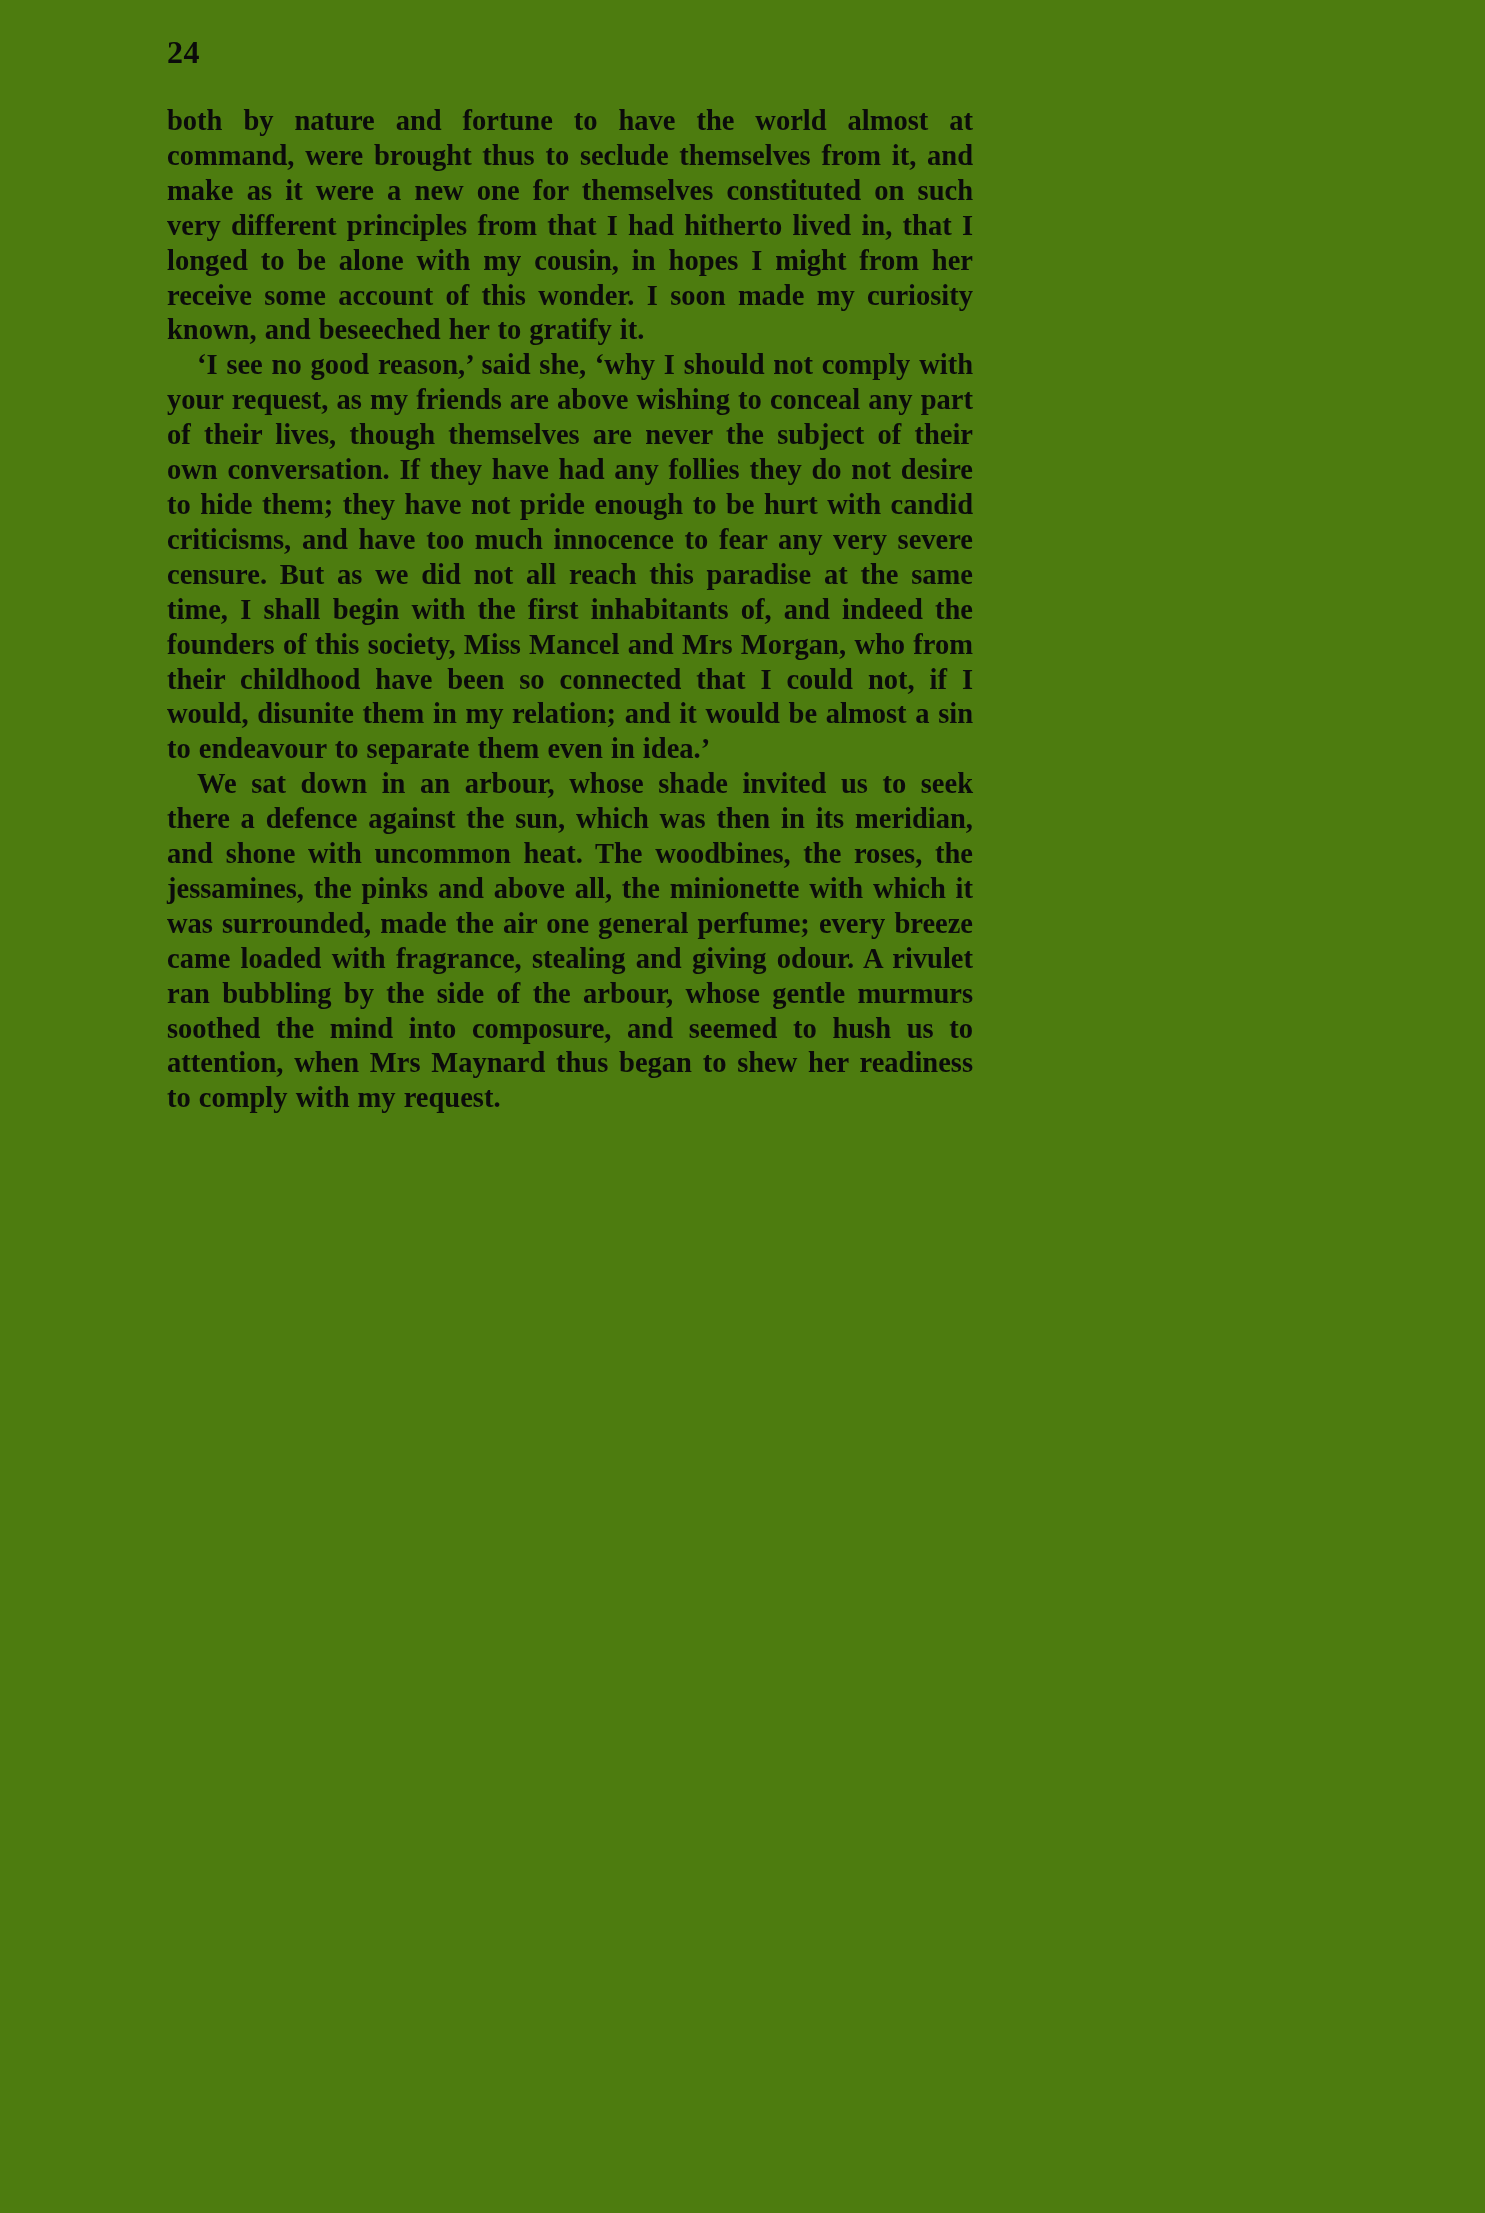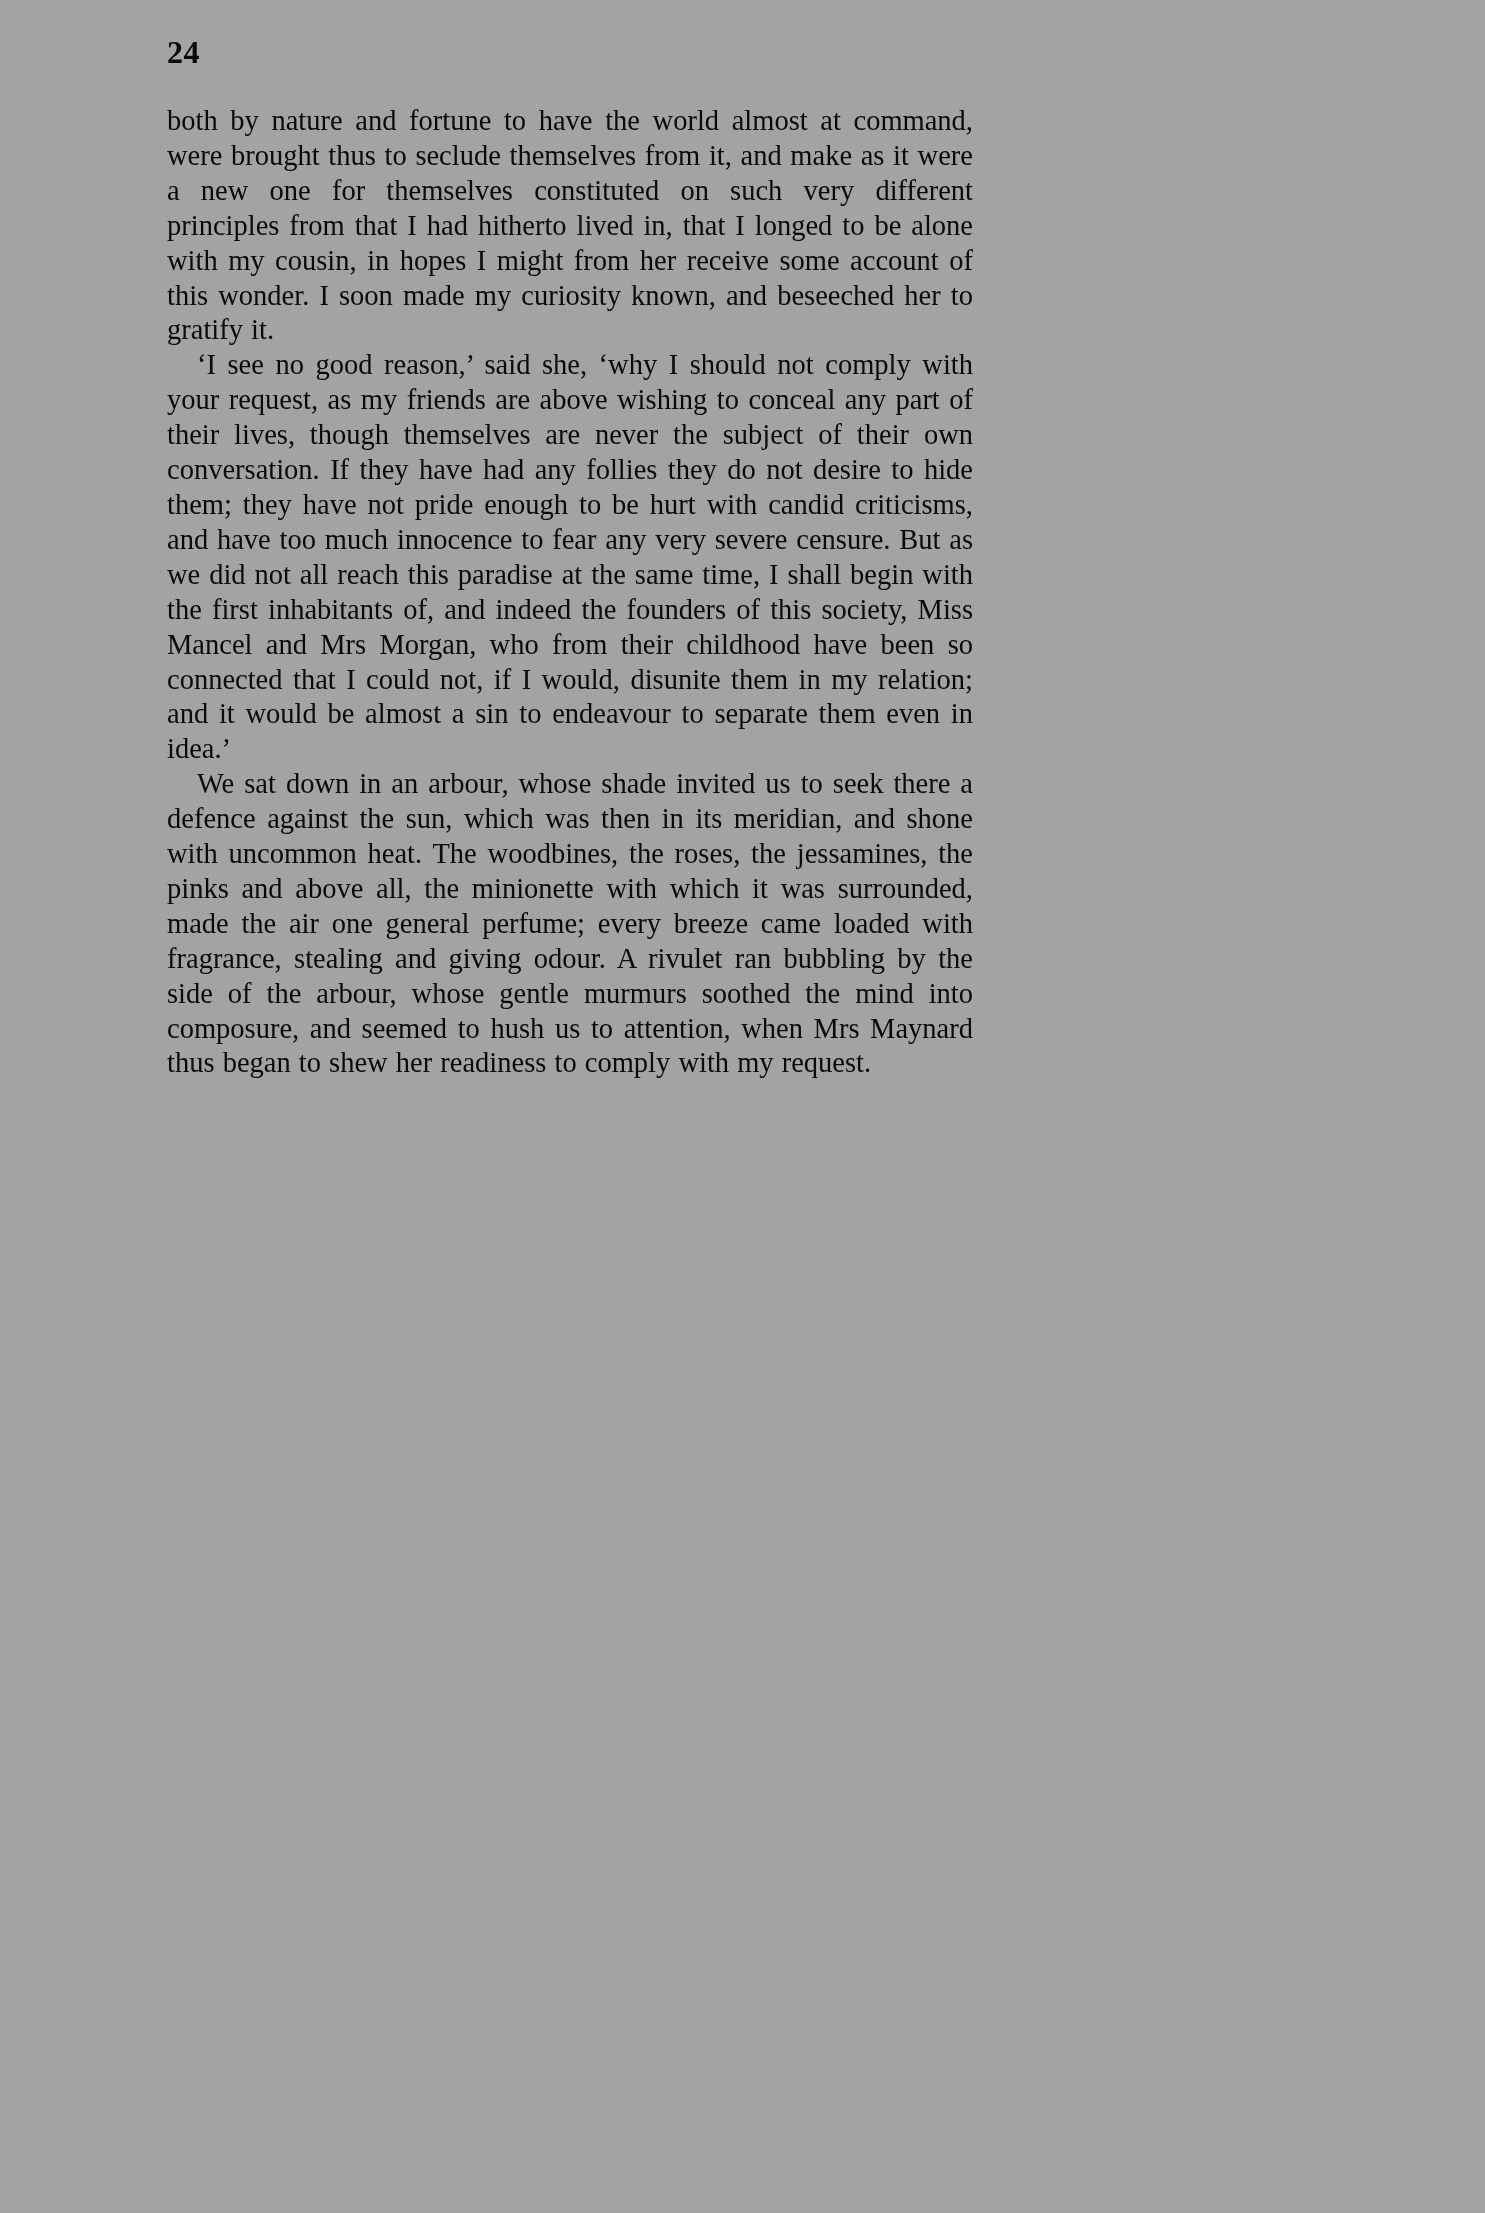--- a/index.html
+++ b/index.html
@@ -14,21 +14,21 @@
     font-family: "Liberation Serif", serif;
     color: #0b0b0b;
     overflow: hidden;
   }
   .scan-page {
     position: absolute;
     left: 0;
     top: 0;
     width: 1485px;
     height: 2213px;
-    background: #a3a3a3;
+    background: #4d7c0f;
   }
   .page-number {
     position: absolute;
     left: 167px;
     top: 34px;
     font-size: 32px;
     font-weight: 700;
     letter-spacing: 0.5px;
     color: #0b0b0b;
   }
@@ -37,21 +37,21 @@
     left: 167px;
     top: 104px;
     width: 806px;
   }
   .body-text p {
     margin: 0;
     padding: 0;
     font-size: 28.5px;
     line-height: 34.9px;
     text-align: justify;
-    font-weight: 400;
+    font-weight: 700;
     color: #0b0b0b;
     word-spacing: 1px;
   }
   .body-text p.indent {
     text-indent: 30px;
   }
 </style>
 </head>
 <body>
 

